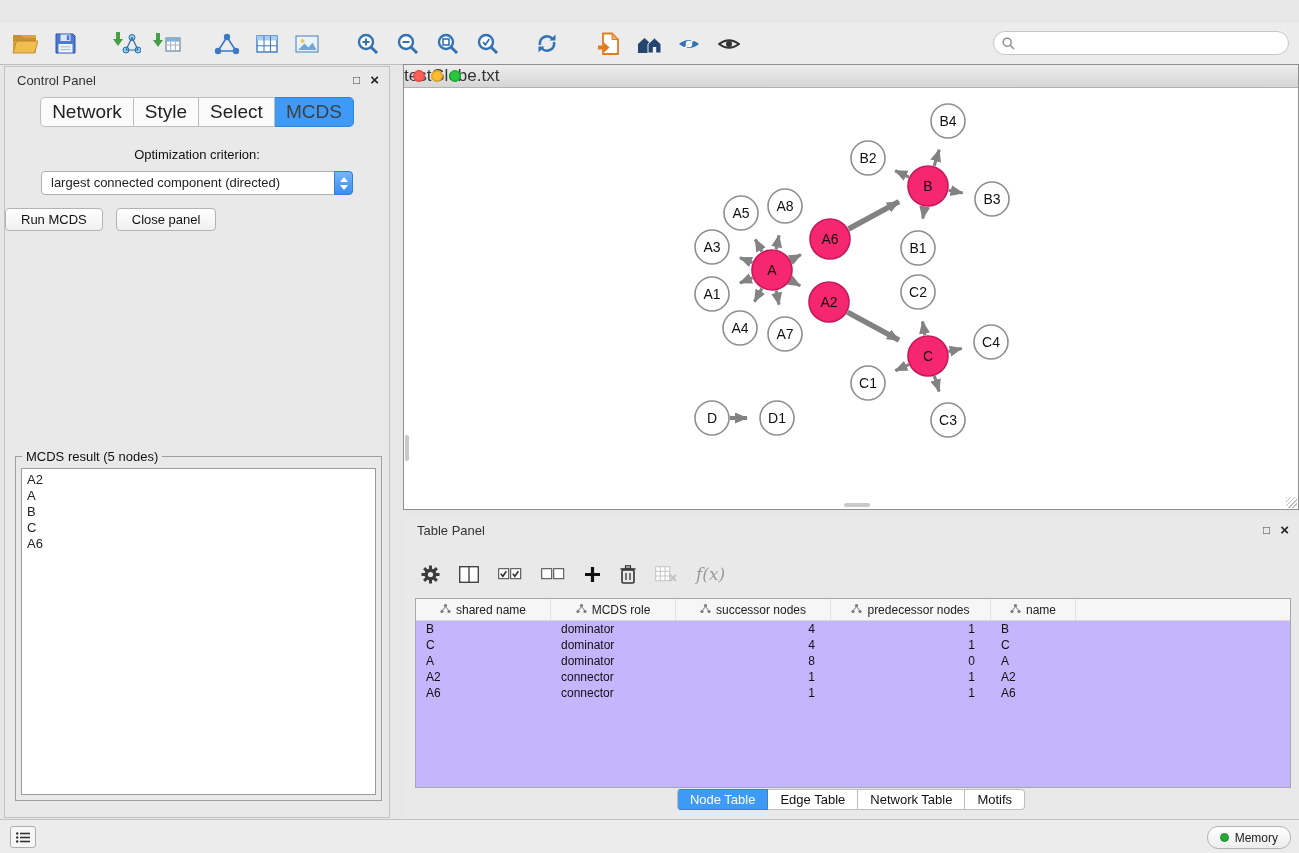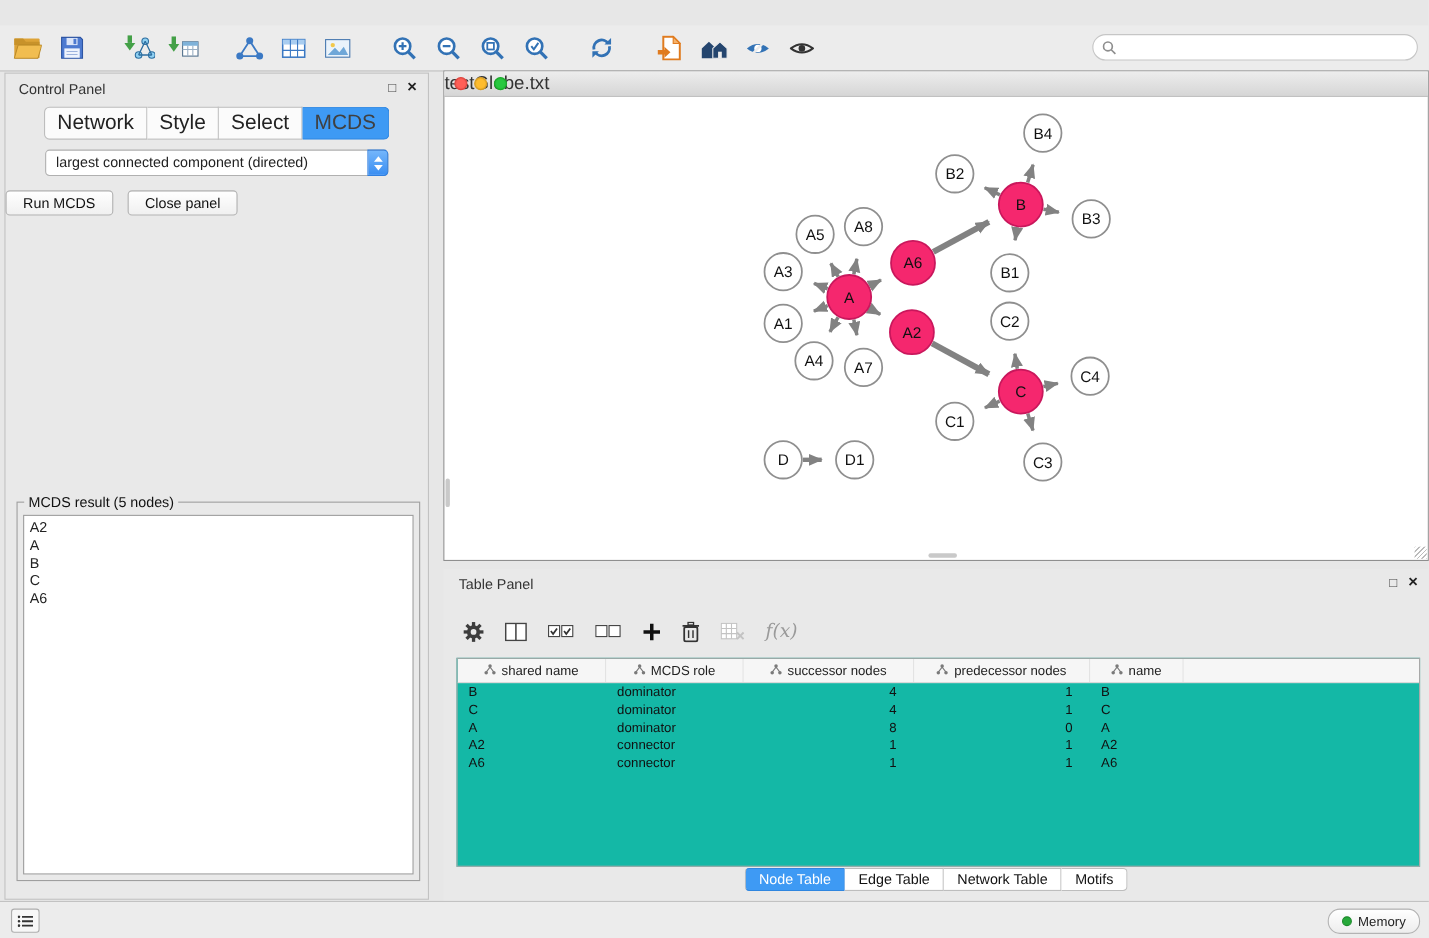--- a/index.html
+++ b/index.html
@@ -55,21 +55,21 @@
   #net-svg{position:absolute;left:0;top:22px;font-family:"Liberation Sans",sans-serif;}
   .vnub{position:absolute;left:1px;top:370px;width:4px;height:26px;background:#c9c9c9;border-radius:2px;}
   .hnub{position:absolute;bottom:2px;left:440px;width:26px;height:4px;background:#c9c9c9;border-radius:2px;}
   .grip{position:absolute;right:1px;bottom:1px;width:11px;height:11px;
     background:repeating-linear-gradient(135deg,#bbb 0 1px,transparent 1px 3px);}
   
   .tpanel{position:absolute;left:403px;top:517px;width:896px;height:303px;background:#e9e9e9;}
   .ttoolbar{position:absolute;left:18px;top:40px;display:flex;align-items:center;gap:19px;height:34px;}
   .ticon{display:flex;align-items:center;}
   .fx{font-family:"DejaVu Serif",serif;font-style:italic;font-size:17px;color:#9a9a9a;}
-  .tablebox{position:absolute;left:12px;right:8px;top:81px;height:188px;background:#14b8a6;
+  .tablebox{position:absolute;left:12px;right:8px;top:81px;height:188px;background:#c4b5fd;
     border:1px solid #a8a8a8;overflow:hidden;}
   .thead{display:flex;height:21px;background:#f6f6f6;border-bottom:1px solid #d9d9d9;font-size:12px;color:#222;}
   .th{display:flex;align-items:center;justify-content:center;gap:5px;border-right:1px solid #e3e3e3;box-sizing:border-box;}
   .tr{display:flex;height:16px;line-height:16px;font-size:12px;color:#111;}
   .td{box-sizing:border-box;padding-left:10px;overflow:hidden;white-space:nowrap;}
   .td.num{text-align:right;padding-left:0;padding-right:16px;}
   .table-tabs{position:absolute;top:272px;left:0;right:0;display:flex;justify-content:center;}
   .tbl-tab{font-size:13px;padding:2px 12px;background:#fff;border:1px solid #bdbdbd;border-left:none;color:#111;}
   .tbl-tab:first-child{border-left:1px solid #bdbdbd;border-radius:4px 0 0 4px;}
   .tbl-tab:last-child{border-radius:0 4px 4px 0;}
@@ -226,20 +226,21 @@
         <span class="float-glyph">□</span>
         <span class="close-glyph">×</span>
       </span>
     </div>
     <div class="cp-tabs">
         <div class="cp-tab">Network</div>
         <div class="cp-tab">Style</div>
         <div class="cp-tab">Select</div>
         <div class="cp-tab cp-tab-active">MCDS</div>
       </div>
+    <div class="opt-label">Optimization criterion:</div>
     <div class="dropdown">
       <span>largest connected component (directed)</span>
       <span class="dd-stepper">
         <span class="tri-up"></span>
           <span class="tri-down"></span>
       </span>
     </div>
     <div class="btn-row">
       <button class="pbtn">Run MCDS</button>
       <button class="pbtn">Close panel</button>

